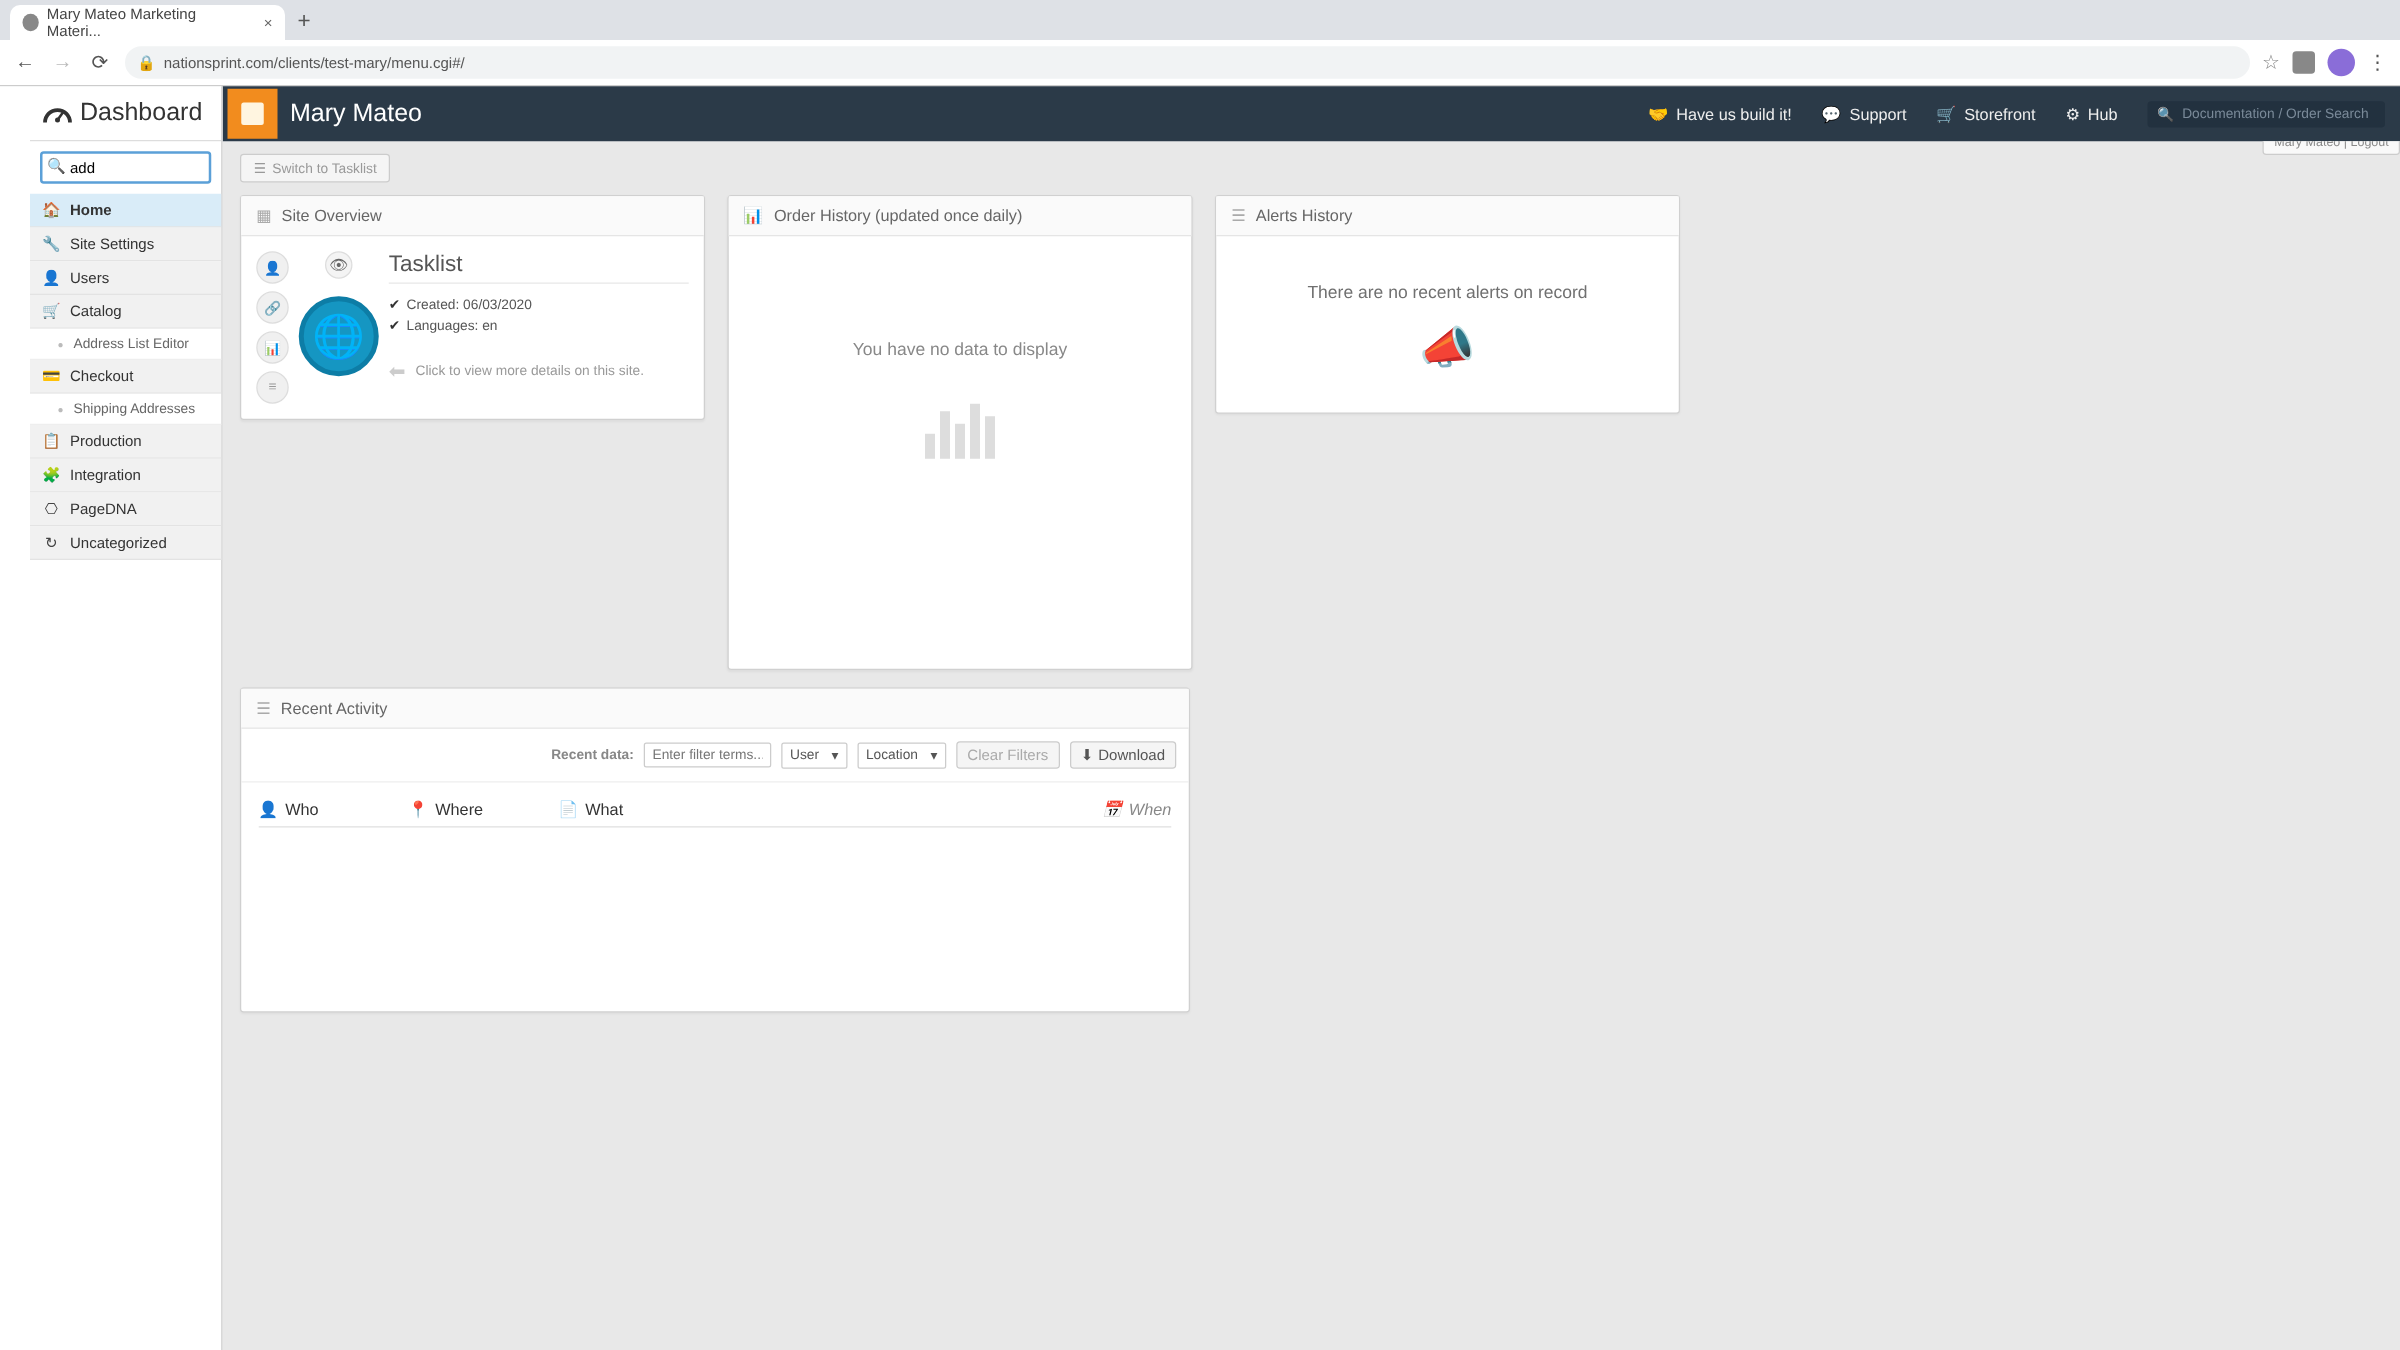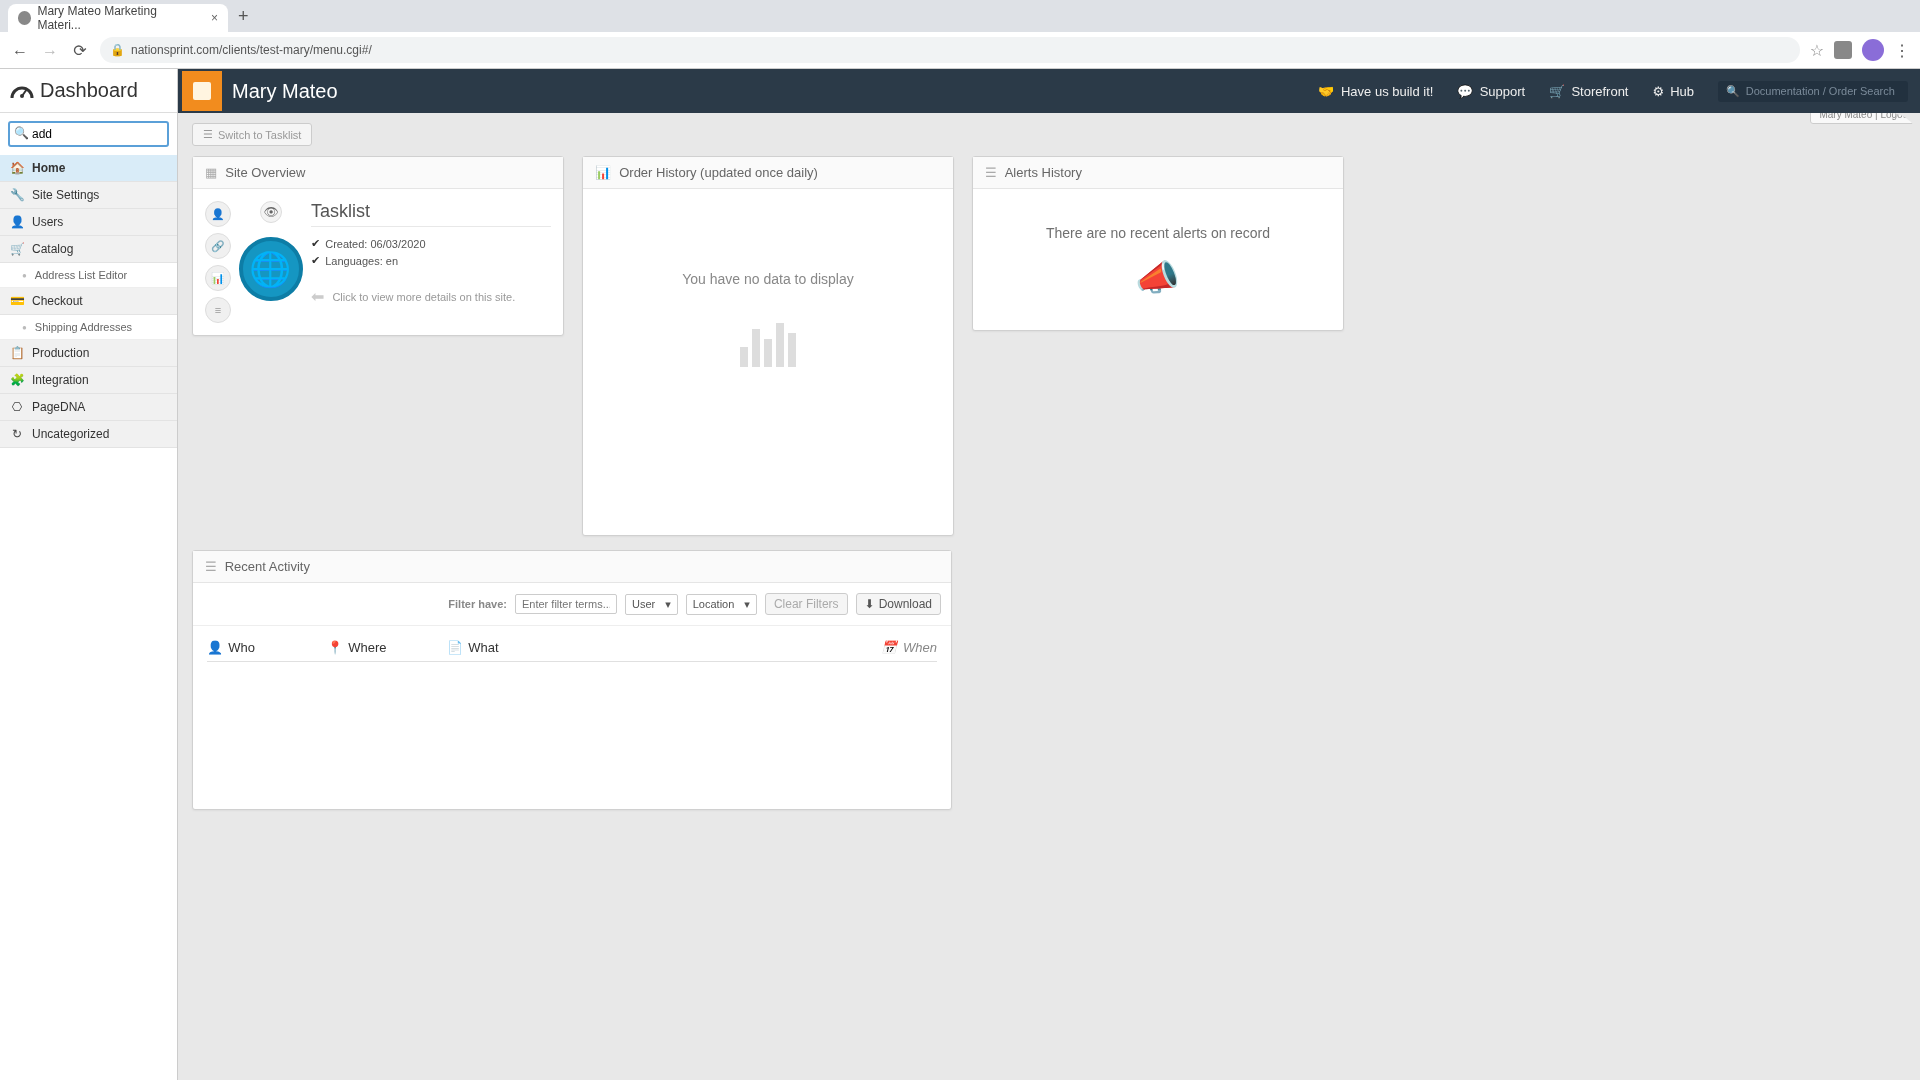--- a/index.html
+++ b/index.html
@@ -42,21 +42,21 @@
 .side-search input { width: 100%; border: 2px solid #5ba0d8; border-radius: 3px; padding: 4px 6px 4px 22px; font-size: 12px; background: #fff; }
 .side-search-wrap { position: relative; }
 .side-search-wrap .sicon { position: absolute; left: 6px; top: 5px; color: #888; font-size: 12px; }
 
 .nav-item { display: flex; align-items: center; gap: 8px; padding: 6px 10px; font-size: 12px; color: #333; border-bottom: 1px solid #e3e3e3; cursor: pointer; background: #f1f1f1; }
 .nav-item.active { background: #d9ecf8; font-weight: bold; }
 .nav-item .nicon { width: 14px; text-align: center; color: #444; }
 .nav-sub { display: flex; align-items: center; gap: 8px; padding: 6px 10px 6px 22px; font-size: 11px; color: #666; border-bottom: 1px solid #eee; cursor: pointer; background: #fff; }
 .nav-sub .dot { color: #bbb; font-size: 8px; }
 
-.main { flex: 1; padding: 10px 14px; overflow: auto; position: relative; border-radius: 31px; }
+.main { flex: 1; padding: 10px 14px; overflow: auto; position: relative; }
 .toolbar-row { display: flex; align-items: center; margin-bottom: 10px; }
 .switch-btn { background: #f5f5f5; border: 1px solid #ccc; border-radius: 3px; padding: 4px 10px; font-size: 11px; color: #999; cursor: pointer; display:flex; align-items:center; gap:5px;}
 .user-badge { position: absolute; top: -8px; right: 0; background: #f9f9f9; border: 1px solid #ccc; border-radius: 3px; padding: 3px 8px; font-size: 10px; color: #888; }
 
 .panels-row { display: flex; gap: 18px; margin-bottom: 14px; align-items: flex-start; }
 .panel { background: #fff; border: 1px solid #d0d0d0; border-radius: 3px; box-shadow: 0 1px 2px rgba(0,0,0,0.05); }
 .panel.small { width: 372px; }
 .panel.med { width: 372px; height: 380px; }
 .panel.med2 { width: 372px; height: 175px; }
 .panel.activity { width: 760px; min-height: 260px; }
@@ -162,21 +162,21 @@
     </div>
     <div class="app-search">
       <span>🔍</span>
       <span>Documentation / Order Search</span>
     </div>
   </div>
 </div>
 
 <div class="layout">
 
-  <div class="sidebar" style="margin-top:-44px; position:relative; z-index:2;">
+  <div class="sidebar" style="margin-top:-44px; position:relative; z-index:2;padding-left:24px;">
     <div class="dash-header">
       <span class="dash-icon">
         <svg width="24" height="18" viewBox="0 0 24 18">
             <path d="M2 16 A10 10 0 0 1 22 16" fill="none" stroke="#333" stroke-width="3"></path>
             <circle cx="12" cy="14" r="2" fill="#333"></circle>
             <line x1="12" y1="14" x2="17" y2="7" stroke="#333" stroke-width="2"></line>
           </svg>
       </span>
       <span>Dashboard</span>
     </div>
@@ -305,21 +305,21 @@
         </div>
       </div>
     </div>
 
     <div class="panel activity">
       <div class="panel-header">
         <span class="hicon">☰</span>
         <span>Recent Activity</span>
       </div>
       <div class="filter-row">
-        <span class="filter-label">Filter have:</span>
+        <span class="filter-label">Recent data:</span>
         <input class="filter-input" placeholder="Enter filter terms..." style="">
         <div class="filter-select">
             <span>User</span>
             <span>▾</span>
           </div>
         <div class="filter-select">
             <span>Location</span>
             <span>▾</span>
           </div>
         <div class="filter-btn">Clear Filters</div>

